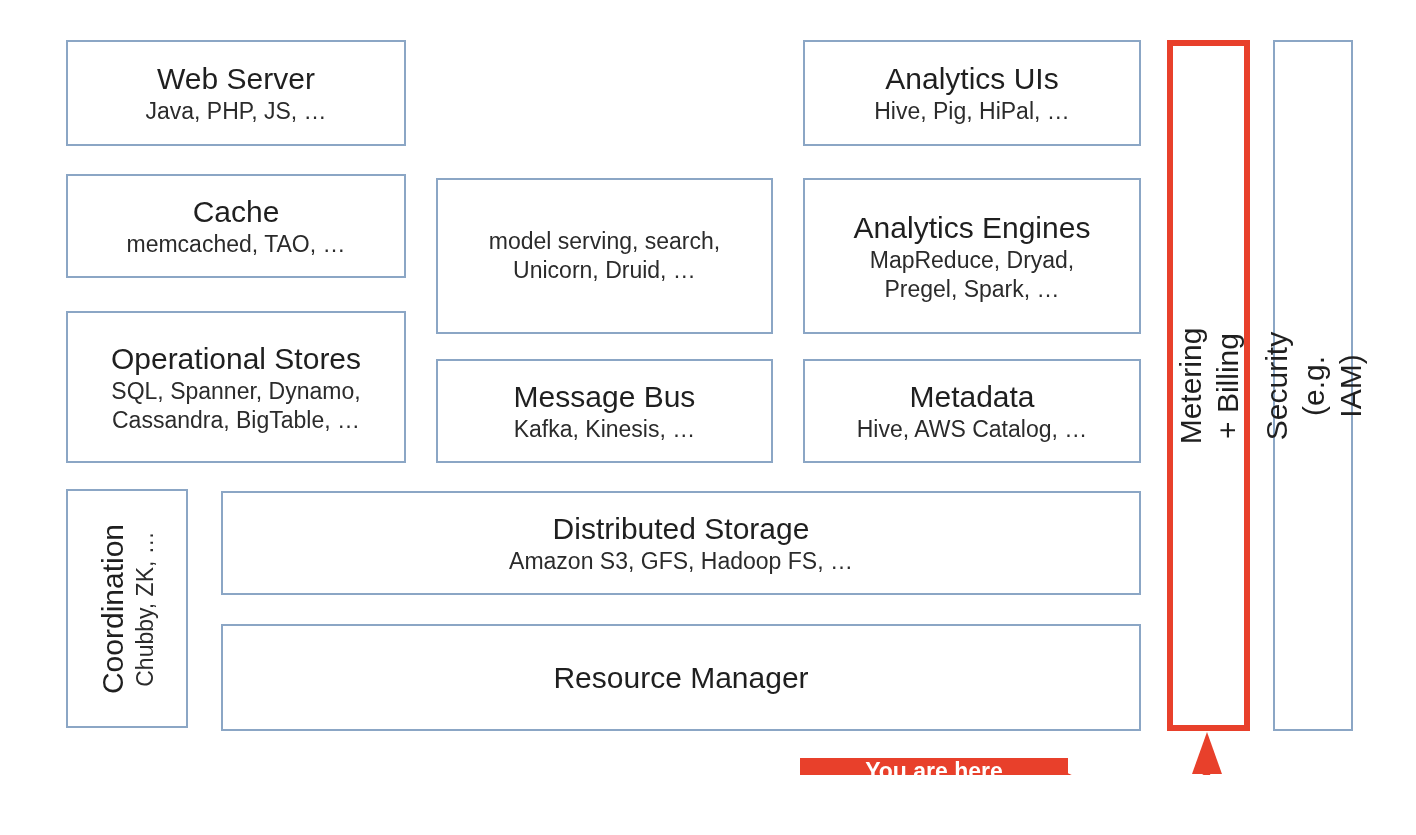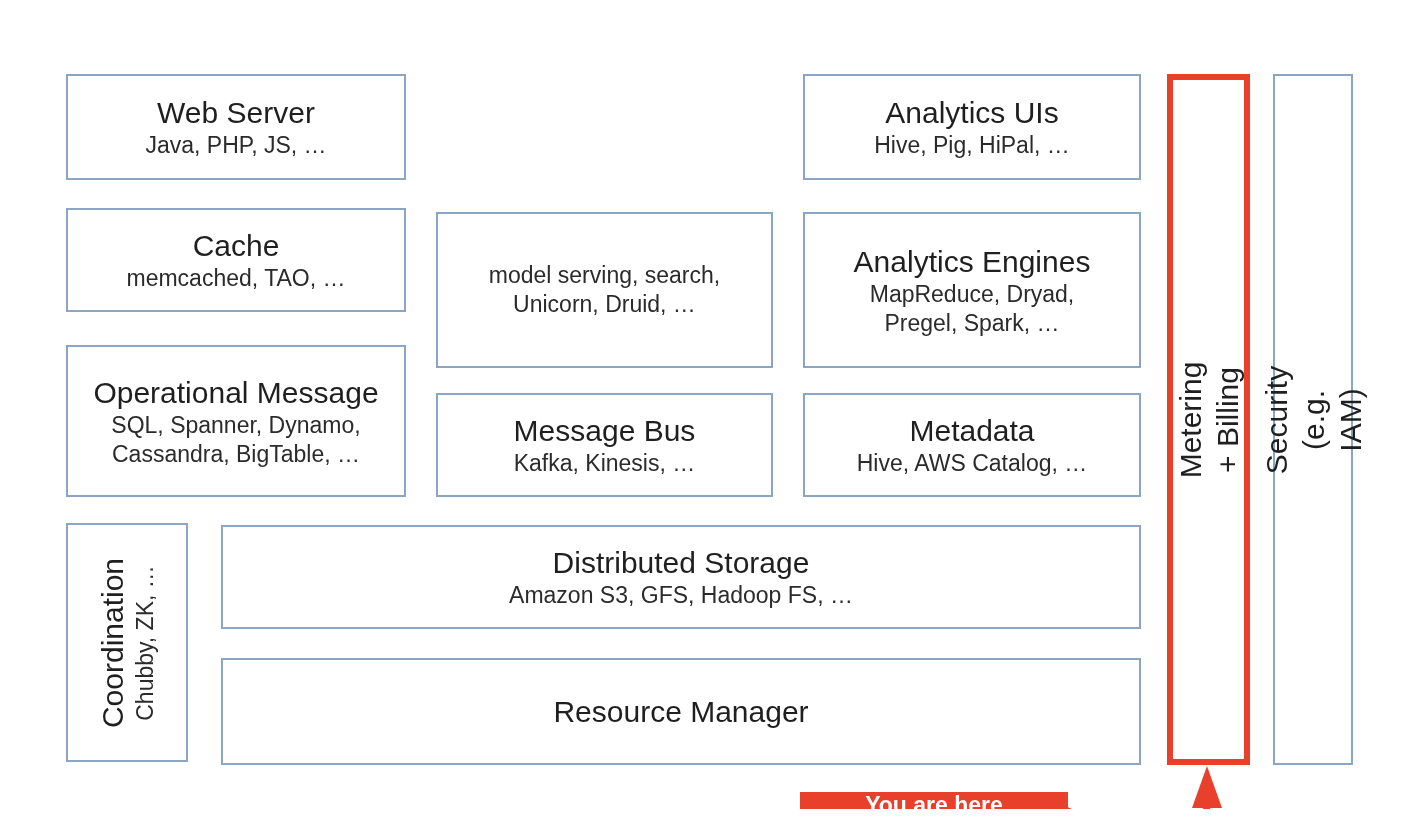--- a/index.html
+++ b/index.html
@@ -7,21 +7,21 @@
     --box-border:#8ba6c5;
     --box-fill:#ffffff;
     --text-primary:#1f1f1f;
     --text-secondary:#2b2b2b;
     --accent-red:#e8402b;
     --annotation-text:#ffffff;
   }
   *{box-sizing:border-box;margin:0;padding:0;}
   html,body{background:var(--background);}
   body{font-family:"Liberation Sans","DejaVu Sans",sans-serif;color:var(--text-primary);}
-  #diagram{position:relative;width:1416px;height:775px;background:var(--background);overflow:hidden;margin-top:34px;}
+  #diagram{position:relative;width:1416px;height:775px;background:var(--background);overflow:hidden;}
 
   .box{
     position:absolute;
     background:var(--box-fill);
     border:2px solid var(--box-border);
     display:flex;
     flex-direction:column;
     align-items:center;
     justify-content:center;
     text-align:center;
@@ -70,21 +70,21 @@
     <div class="title">Web Server</div>
     <div class="sub">Java, PHP, JS, …</div>
   </div>
 
   <div class="box" style="left:66px;top:174px;width:340px;height:104px">
     <div class="title">Cache</div>
     <div class="sub">memcached, TAO, …</div>
   </div>
 
   <div class="box" style="left:66px;top:311px;width:340px;height:152px">
-    <div class="title">Operational Message</div>
+    <div class="title">Operational Stores</div>
     <div class="sub">SQL, Spanner, Dynamo,
 Cassandra, BigTable, …</div>
   </div>
 
   <div class="box" style="left:436px;top:178px;width:337px;height:156px">
     <div class="sub">model serving, search,
 Unicorn, Druid, …</div>
   </div>
 
   <div class="box" style="left:436px;top:359px;width:337px;height:104px">

